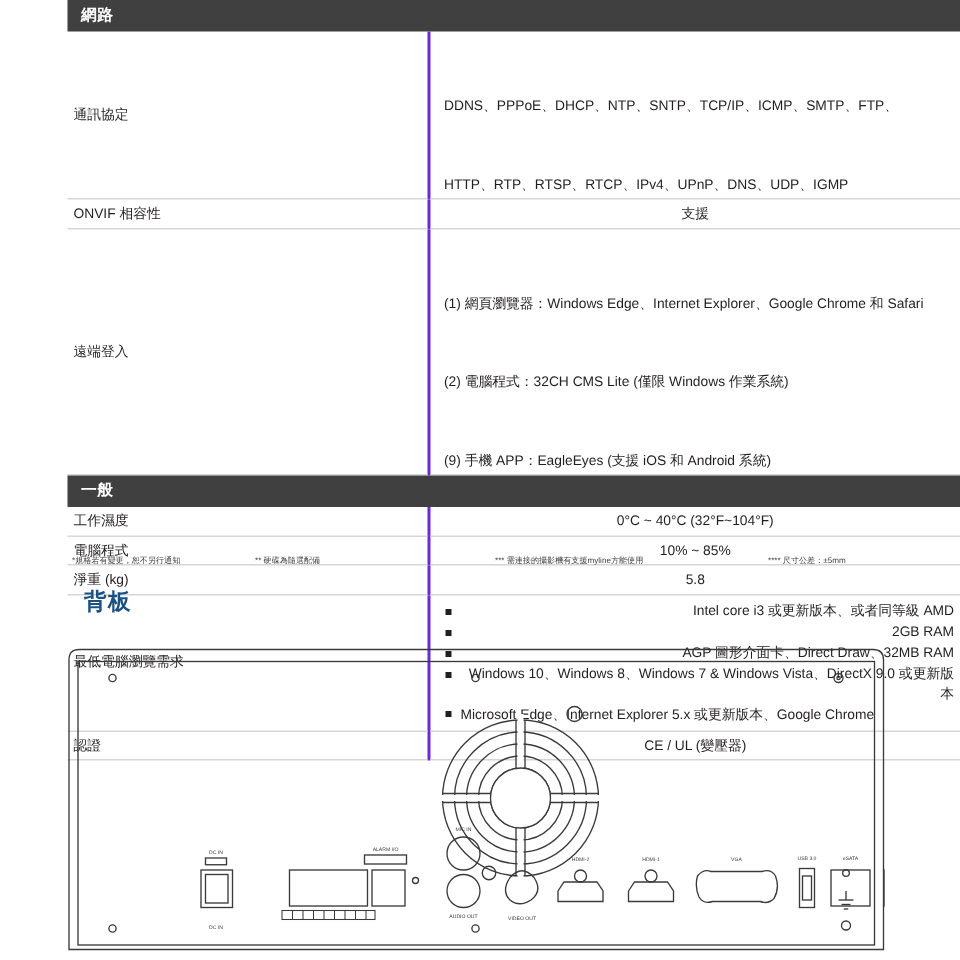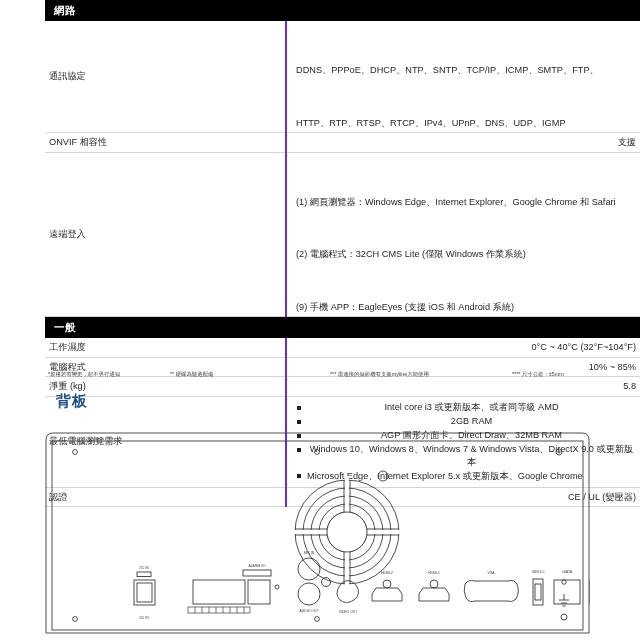--- a/index.html
+++ b/index.html
@@ -11,21 +11,21 @@
     overflow:hidden;
   }
   .page{position:relative;width:640px;height:640px;}
 
   
   .spec{
     position:absolute;
     left:45px;top:0;width:595px;
   }
   .sec-head{
-    background:#000000;
+    background:#404040;
     color:#ffffff;
     font-size:10.5px;
     font-weight:bold;
     padding:4px 8px 4px 9px;
     line-height:13px;
     letter-spacing:.4px;
   }
   table.sp{
     width:100%;
     border-collapse:collapse;
@@ -38,32 +38,32 @@
     padding:3px 4px;
     vertical-align:middle;
     color:#231f20;
   }
   td.lbl{
     width:232px;
     padding-left:5px;
     border-right:2px solid #6d28d9;
   }
   td.val{
-    text-align:right;
+    text-align:center;
   }
   td.val.left{
     text-align:left;
     padding-left:9px;
   }
   .multi div{white-space:nowrap;margin-top:40px;}
   .bul{
     position:relative;
     padding-left:11px;
     margin:1.5px 0;
-    text-align:center;
+    text-align:right;
   }
   .bul:before{
     content:"";
     position:absolute;
     left:1px;top:4.5px;
     width:4px;height:4px;
     background:#231f20;
   }
   .bul.wide{white-space:normal;}
   .justi{text-align:justify;text-align-last:left;}

